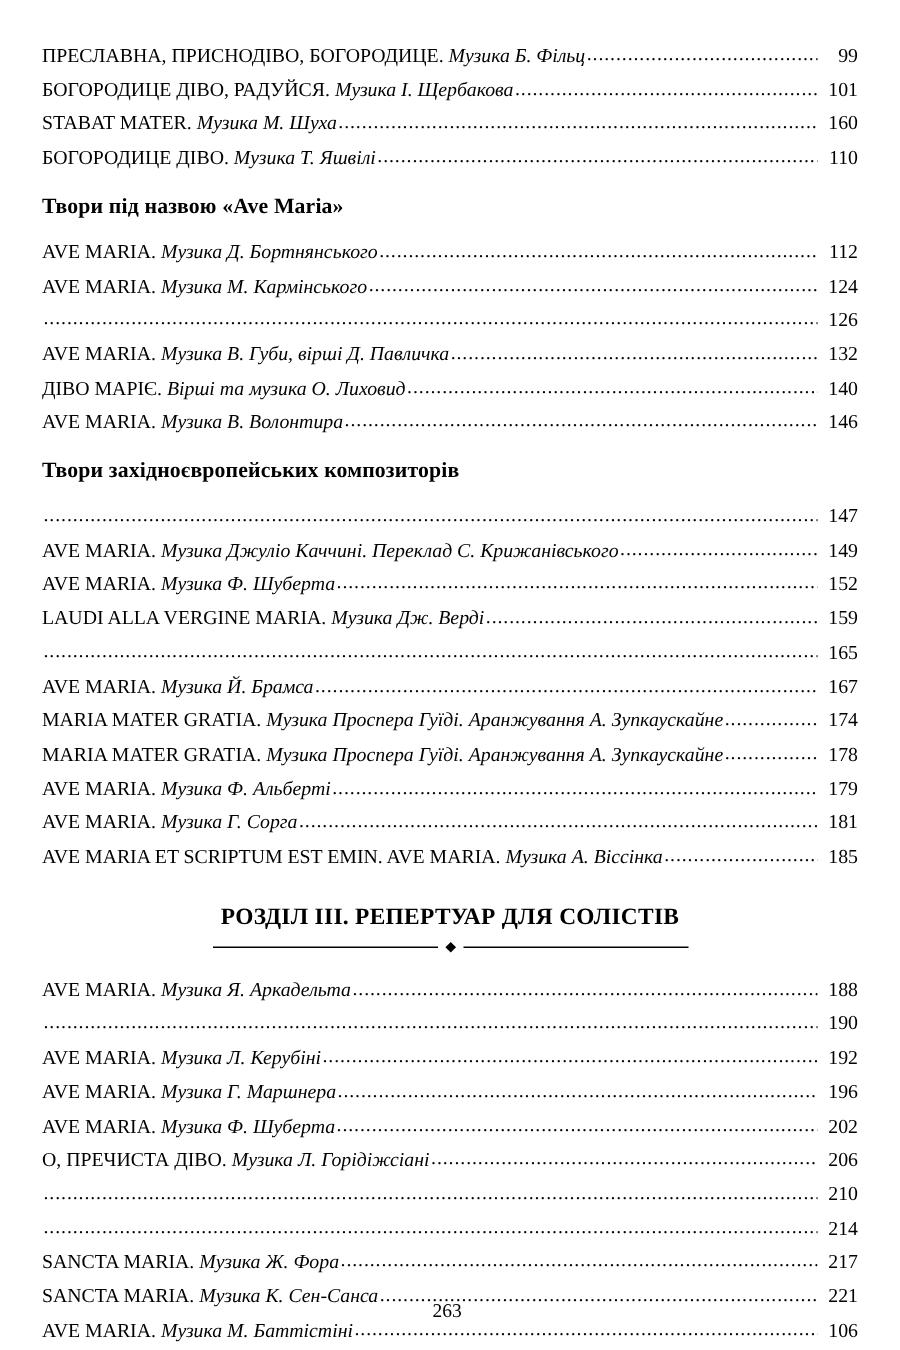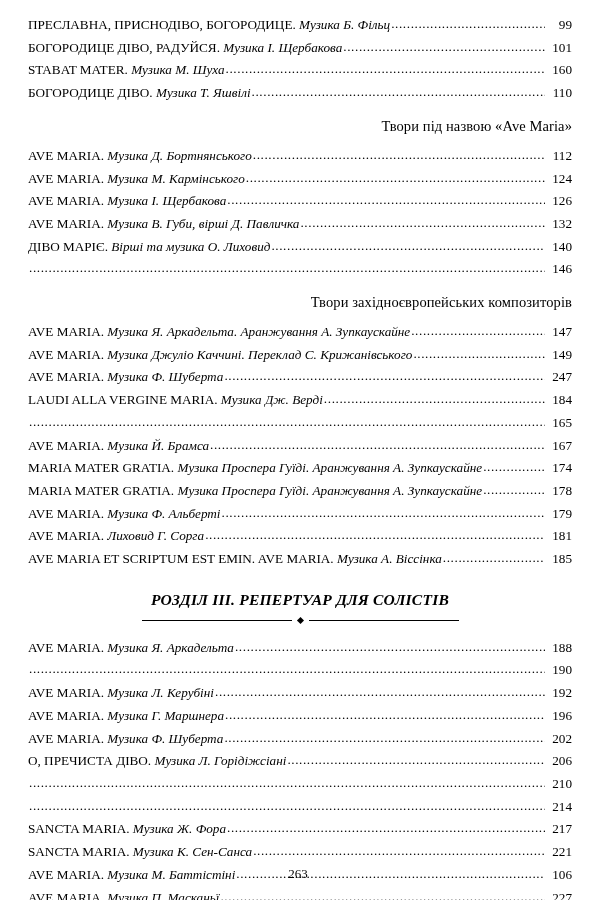--- a/index.html
+++ b/index.html
@@ -12,21 +12,21 @@
     background: #ffffff;
     font-family: "Liberation Serif", serif;
     color: #000000;
     overflow: hidden;
   }
   .page {
     position: relative;
     width: 600px;
     height: 900px;
     box-sizing: border-box;
-    padding: 14px 28px 0 28px;
+    padding: 26px 28px 0 28px;
   }
   .toc-list {
     list-style: none;
     margin: 0;
     padding: 0;
   }
   .toc-entry {
     display: flex;
     align-items: baseline;
     font-size: 13.2px;
@@ -51,33 +51,32 @@
     letter-spacing: 0.6px;
     transform: translateY(-1px);
   }
   .toc-entry .page-num {
     flex: 0 0 auto;
     text-align: right;
     min-width: 26px;
     font-size: 13.2px;
   }
   .section-head {
-    text-align: right;
-    font-weight: normal;
+    text-align: left;
+    font-weight: bold;
     font-size: 14.5px;
     margin: 13px 0 10px 0;
     letter-spacing: 0.1px;
   }
   .chapter-head {
     text-align: center;
     font-weight: bold;
     font-size: 15.6px;
     letter-spacing: 0.2px;
     margin: 20px 0 4px 0;
-    font-style: italic;
   }
   .ornament {
     text-align: center;
     font-size: 11px;
     letter-spacing: 2px;
     margin: 1px 0 12px 0;
     color: #111;
   }
   .ornament .bar {
     display: inline-block;
@@ -142,60 +141,59 @@
           <span class="title"><span class="roman">AVE MARIA. </span><span class="ital">Музика Д. Бортнянського</span></span>
           <span class="dots">...........................................................................................................................................</span>
           <span class="page-num">112</span>
         </li>
         <li class="toc-entry">
           <span class="title"><span class="roman">AVE MARIA. </span><span class="ital">Музика М. Кармінського</span></span>
           <span class="dots">...........................................................................................................................................</span>
           <span class="page-num">124</span>
         </li>
         <li class="toc-entry">
-          <span class="title"><span class="roman">AVE MARIA. </span><span class="ital">Музика І. Щербакова</span></span>
           <span class="dots">...........................................................................................................................................</span>
           <span class="page-num">126</span>
         </li>
         <li class="toc-entry">
           <span class="title"><span class="roman">AVE MARIA. </span><span class="ital">Музика В. Губи, вірші Д. Павличка</span></span>
           <span class="dots">...........................................................................................................................................</span>
           <span class="page-num">132</span>
         </li>
         <li class="toc-entry">
           <span class="title"><span class="roman">ДІВО МАРІЄ. </span><span class="ital">Вірші та музика О. Лиховид</span></span>
           <span class="dots">...........................................................................................................................................</span>
           <span class="page-num">140</span>
         </li>
         <li class="toc-entry">
+          <span class="title"><span class="roman">AVE MARIA. </span><span class="ital">Музика В. Волонтира</span></span>
           <span class="dots">...........................................................................................................................................</span>
           <span class="page-num">146</span>
         </li>
       </ul>
       <div class="section-head">Твори західноєвропейських композиторів</div>
       <ul class="toc-list group">
         <li class="toc-entry">
-          <span class="title"><span class="roman">AVE MARIA. </span><span class="ital">Музика Я. Аркадельта. Аранжування А. Зупкаускайне</span></span>
           <span class="dots">...........................................................................................................................................</span>
           <span class="page-num">147</span>
         </li>
         <li class="toc-entry">
           <span class="title"><span class="roman">AVE MARIA. </span><span class="ital">Музика Джуліо Каччині. Переклад С. Крижанівського</span></span>
           <span class="dots">...........................................................................................................................................</span>
           <span class="page-num">149</span>
         </li>
         <li class="toc-entry">
           <span class="title"><span class="roman">AVE MARIA. </span><span class="ital">Музика Ф. Шуберта</span></span>
           <span class="dots">...........................................................................................................................................</span>
-          <span class="page-num">247</span>
+          <span class="page-num">152</span>
         </li>
         <li class="toc-entry">
           <span class="title"><span class="roman">LAUDI ALLA VERGINE MARIA. </span><span class="ital">Музика Дж. Верді</span></span>
           <span class="dots">...........................................................................................................................................</span>
-          <span class="page-num">184</span>
+          <span class="page-num">159</span>
         </li>
         <li class="toc-entry">
           <span class="dots">...........................................................................................................................................</span>
           <span class="page-num">165</span>
         </li>
         <li class="toc-entry">
           <span class="title"><span class="roman">AVE MARIA. </span><span class="ital">Музика Й. Брамса</span></span>
           <span class="dots">...........................................................................................................................................</span>
           <span class="page-num">167</span>
         </li>
@@ -208,21 +206,21 @@
           <span class="title"><span class="roman">MARIA MATER GRATIA. </span><span class="ital">Музика Проспера Гуїді. Аранжування А. Зупкаускайне</span></span>
           <span class="dots">...........................................................................................................................................</span>
           <span class="page-num">178</span>
         </li>
         <li class="toc-entry">
           <span class="title"><span class="roman">AVE MARIA. </span><span class="ital">Музика Ф. Альберті</span></span>
           <span class="dots">...........................................................................................................................................</span>
           <span class="page-num">179</span>
         </li>
         <li class="toc-entry">
-          <span class="title"><span class="roman">AVE MARIA. </span><span class="ital">Лиховид Г. Сорга</span></span>
+          <span class="title"><span class="roman">AVE MARIA. </span><span class="ital">Музика Г. Сорга</span></span>
           <span class="dots">...........................................................................................................................................</span>
           <span class="page-num">181</span>
         </li>
         <li class="toc-entry">
           <span class="title"><span class="roman">AVE MARIA ET SCRIPTUM EST EMIN. AVE MARIA. </span><span class="ital">Музика А. Віссінка</span></span>
           <span class="dots">...........................................................................................................................................</span>
           <span class="page-num">185</span>
         </li>
       </ul>
       <div class="chapter-head">РОЗДІЛ III. РЕПЕРТУАР ДЛЯ СОЛІСТІВ</div>

